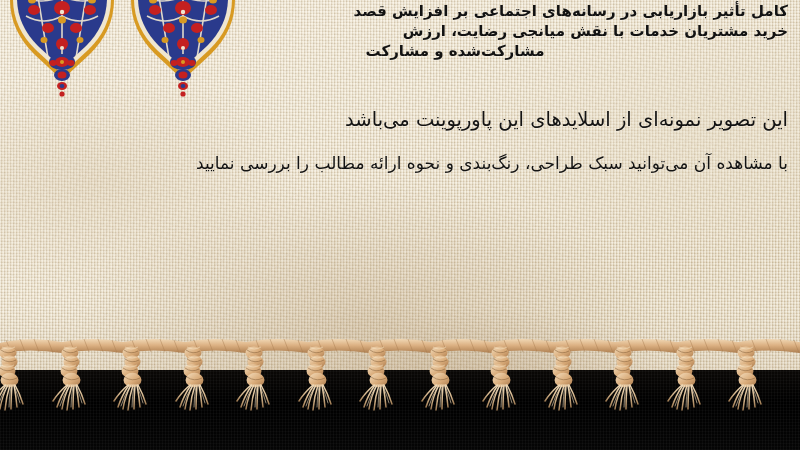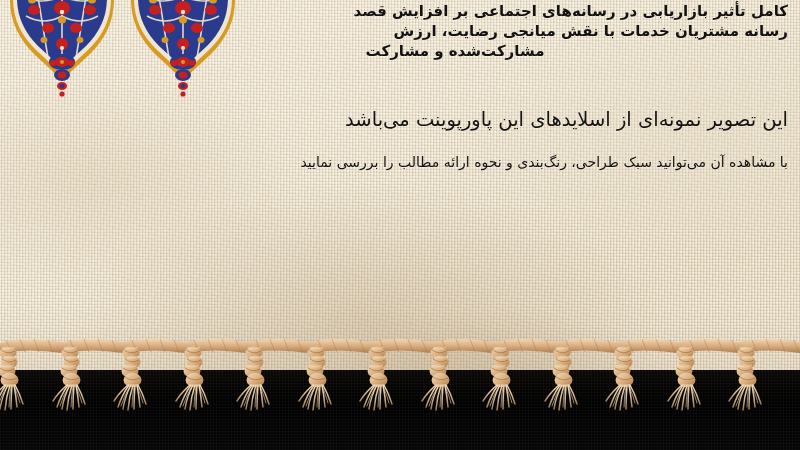--- a/index.html
+++ b/index.html
@@ -111,21 +111,21 @@
     color: #131313;
     font-size: 19.5px;
     line-height: 1.0;
   }
   .body-text .bline {
     display: block;
     white-space: nowrap;
     text-shadow: 0 1px 0 rgba(255,250,240,0.30);
   }
   .bline.b1 { margin-bottom: 25px; font-size: 19.5px; }
-  .bline.b2 { margin-bottom: 25px; font-size: 14px; }
+  .bline.b2 { margin-bottom: 25px; font-size: 17px; }
   .bline.b3 { font-size: 19.5px; }
 
   
   .bottom-band {
     position: absolute;
     left: 0; right: 0; bottom: 0;
     height: 80px;
     background: #040404;
     background-image:
       repeating-linear-gradient(90deg,
@@ -230,21 +230,21 @@
       <use href="#medallion" x="0" y="0" transform="translate(62,18)"></use>
       <use href="#medallion" x="0" y="0" transform="translate(183,18)"></use>
       <use href="#pendant" x="0" y="0" transform="translate(62,62)"></use>
       <use href="#pendant" x="0" y="0" transform="translate(183,62)"></use>
     </svg>
   </div>
 
   <div class="text-area">
     <div class="title">
       <span class="tline l1">کامل تأثیر بازاریابی در رسانه‌های اجتماعی بر افزایش قصد</span>
-      <span class="tline l2">رسانه مشتریان خدمات با نقش میانجی رضایت، ارزش</span>
+      <span class="tline l2">خرید مشتریان خدمات با نقش میانجی رضایت، ارزش</span>
       <span class="tline l3">مشارکت‌شده و مشارکت</span>
     </div>
 
     <div class="body-text">
       <span class="bline b1">این تصویر نمونه‌ای از اسلایدهای این پاورپوینت می‌باشد</span>
       <span class="bline b2">با مشاهده آن می‌توانید سبک طراحی، رنگ‌بندی و نحوه ارائه مطالب را بررسی نمایید</span>
     </div>
   </div>
 
   <div class="bottom-band"></div>

